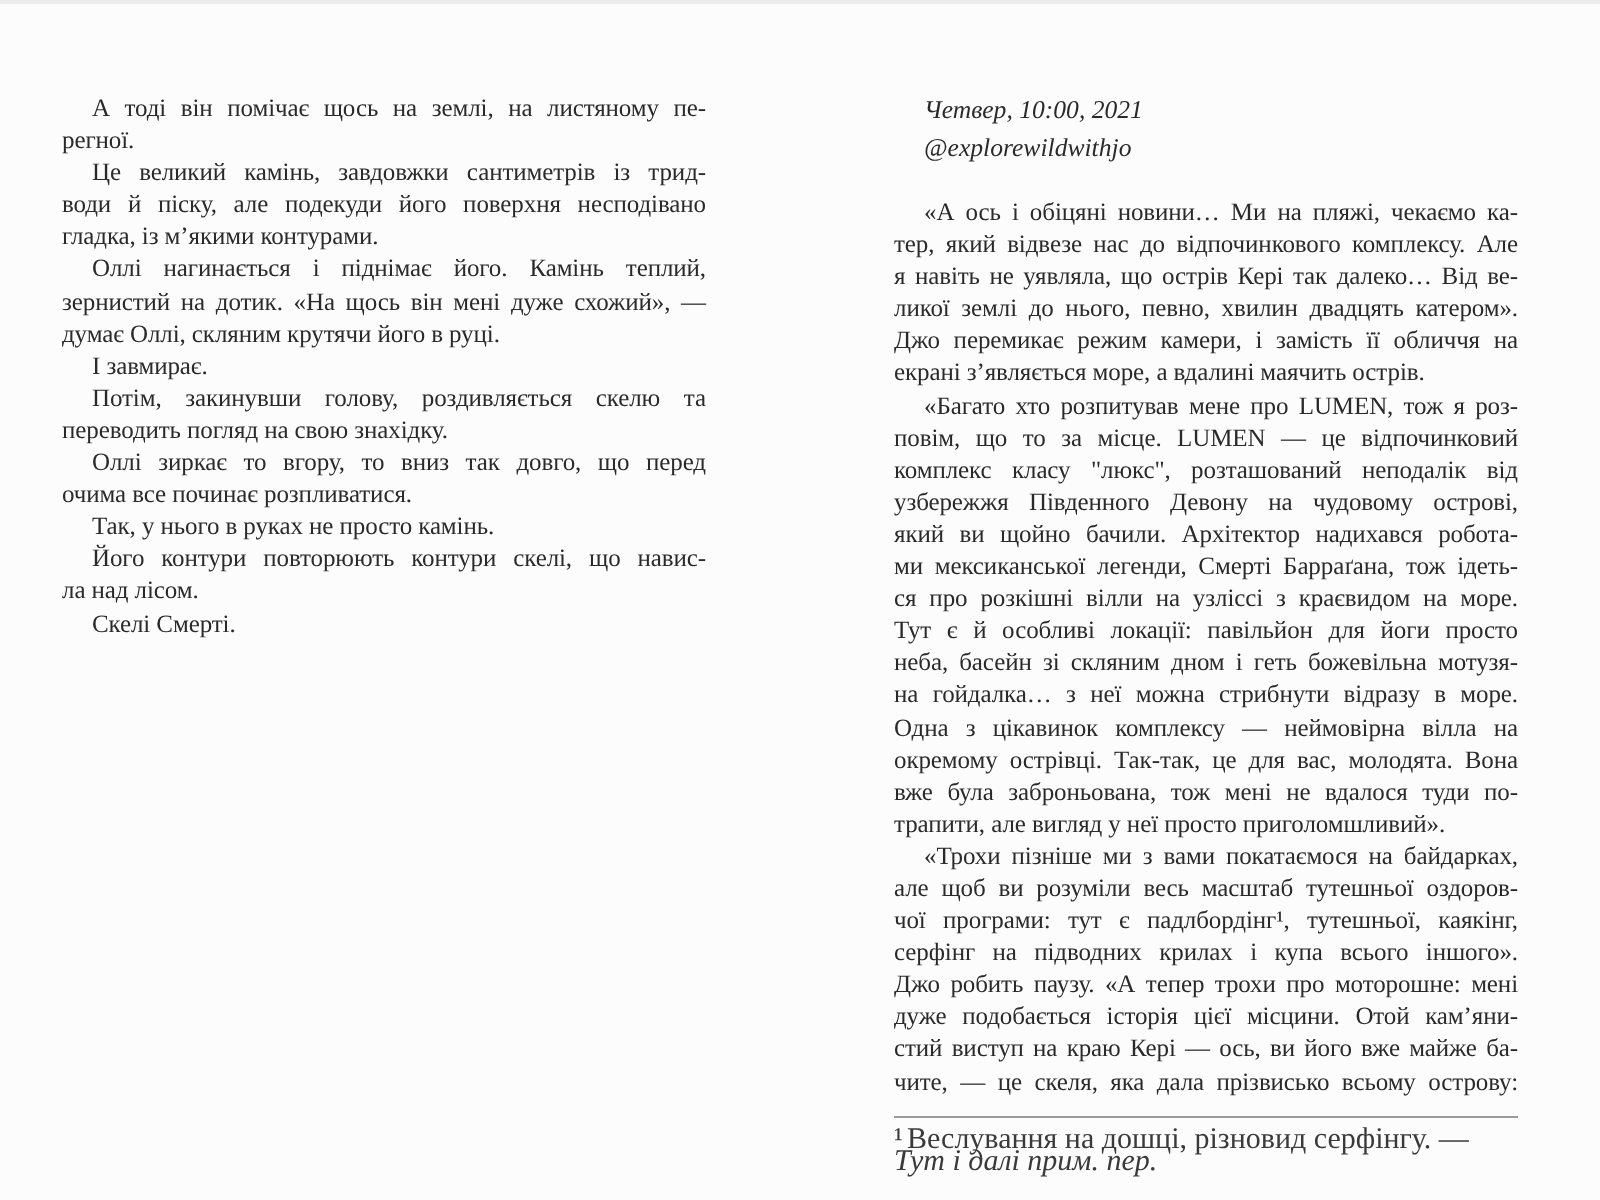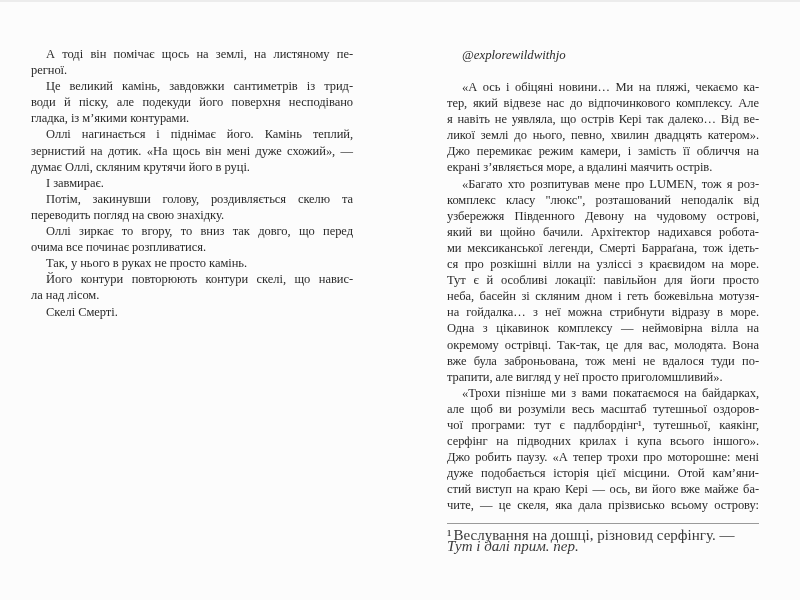--- a/index.html
+++ b/index.html
@@ -89,30 +89,32 @@
         <div class="line end">очима все починає розпливатися.</div>
         <div class="line indent end">Так, у нього в руках не просто камінь.</div>
         <div class="line indent">Його контури повторюють контури скелі, що навис-</div>
         <div class="line end">ла над лісом.</div>
         <div class="line indent end italic">Скелі Смерті.</div>
       </div>
   </div>
 
   <div class="page-col col-right">
     <div class="vlog-header">
+      <div>Четвер, 10:00, 2021</div>
       <div>@explorewildwithjo</div>
     </div>
     <div id="right-body">
         <div class="line indent">«А ось і обіцяні новини… Ми на пляжі, чекаємо ка-</div>
         <div class="line">тер, який відвезе нас до відпочинкового комплексу. Але</div>
         <div class="line">я навіть не уявляла, що острів Кері так далеко… Від ве-</div>
         <div class="line">ликої землі до нього, певно, хвилин двадцять катером».</div>
         <div class="line">Джо перемикає режим камери, і замість її обличчя на</div>
         <div class="line end">екрані з’являється море, а вдалині маячить острів.</div>
         <div class="line indent">«Багато хто розпитував мене про LUMEN, тож я роз-</div>
+        <div class="line">повім, що то за місце. LUMEN — це відпочинковий</div>
         <div class="line">комплекс класу "люкс", розташований неподалік від</div>
         <div class="line">узбережжя Південного Девону на чудовому острові,</div>
         <div class="line">який ви щойно бачили. Архітектор надихався робота-</div>
         <div class="line">ми мексиканської легенди, Смерті Барраґана, тож ідеть-</div>
         <div class="line">ся про розкішні вілли на узліссі з краєвидом на море.</div>
         <div class="line">Тут є й особливі локації: павільйон для йоги просто</div>
         <div class="line">неба, басейн зі скляним дном і геть божевільна мотузя-</div>
         <div class="line">на гойдалка… з неї можна стрибнути відразу в море.</div>
         <div class="line">Одна з цікавинок комплексу — неймовірна вілла на</div>
         <div class="line">окремому острівці. Так-так, це для вас, молодята. Вона</div>

